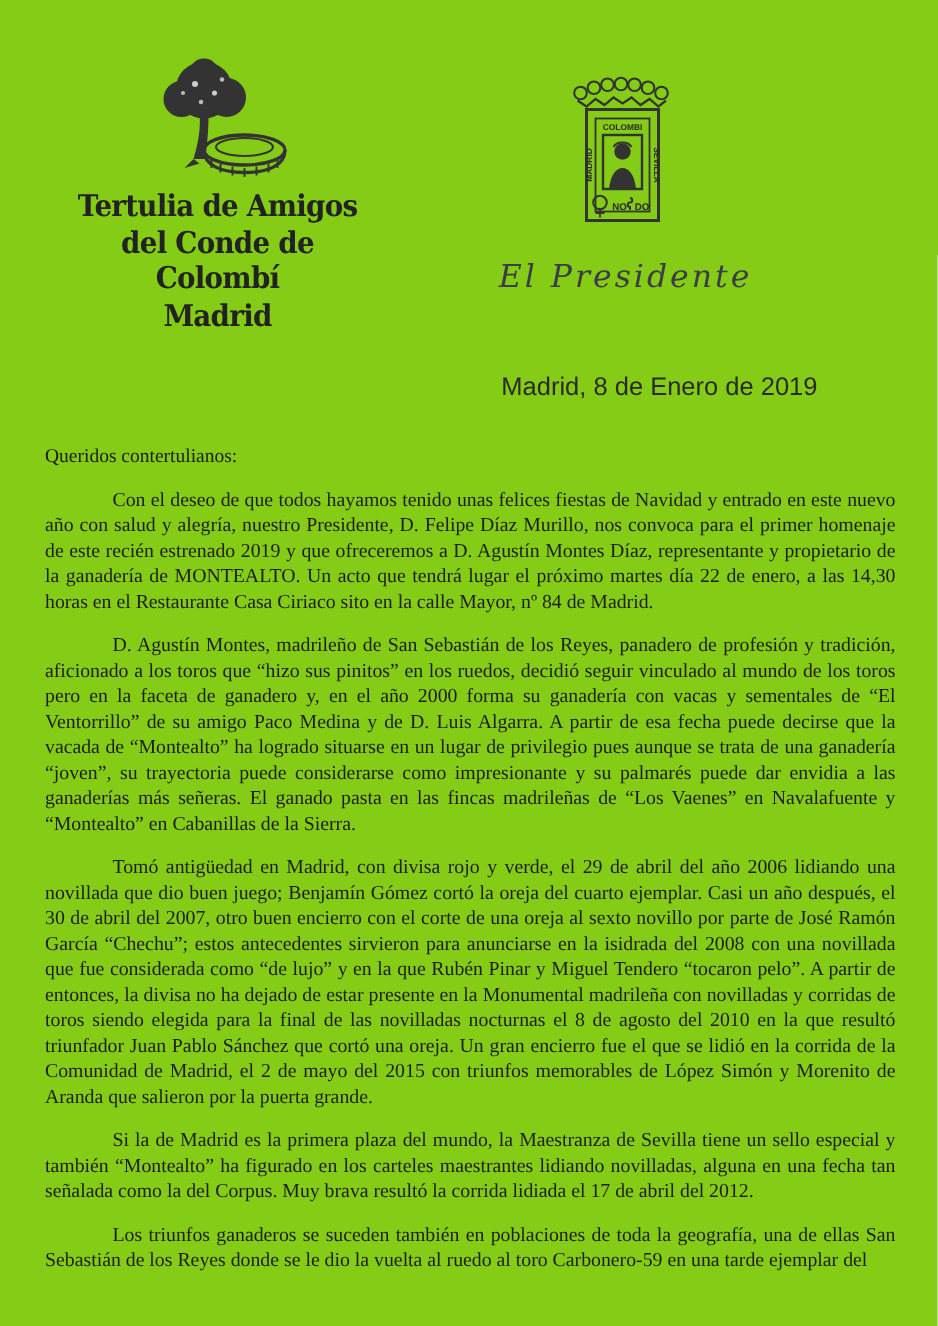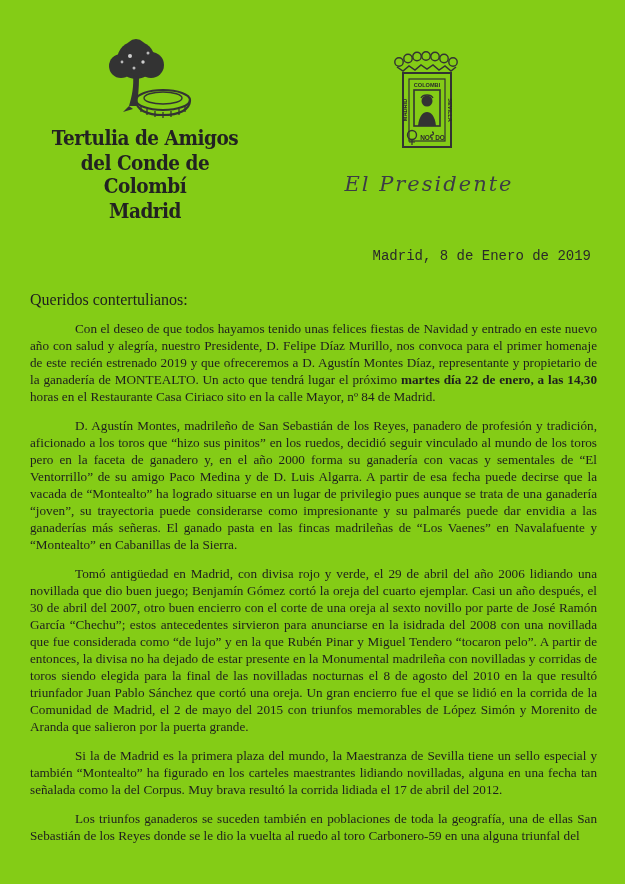--- a/index.html
+++ b/index.html
@@ -20,52 +20,52 @@
   .org-name{
     margin-top:2px;
     font-family:"DejaVu Serif",serif;
     font-weight:bold;
     font-size:18.5px;
     line-height:1.22;
     letter-spacing:-0.5px;
     color:#222;
     transform:scaleY(1.08);
   }
-  .president-block{position:absolute;left:344px;top:50px;width:170px;text-align:center;}
+  .president-block{position:absolute;left:332px;top:50px;width:170px;text-align:center;}
   .crest{display:block;margin:0 auto;}
   .president-label{
     margin-top:10px;
     font-family:"DejaVu Serif",serif;
     font-style:italic;
     font-size:21px;
     letter-spacing:2px;
     color:#3c3c46;
   }
   
   .dateline{
     text-align:right;
-    padding-right:34px;
-    font-family:Liberation Mono, monospace;
-    font-size:14px;
+    padding-right:80px;
+    font-family:Liberation Sans, sans-serif;
+    font-size:17px;
     color:#2a2a2a;
   }
   .salutation{
     margin:27px 28px 0 30px;
-    font-size:16px;
+    font-size:13px;
     line-height:17px;
   }
   .letter-body{margin:0 28px 0 30px;}
   .letter-body p{
     margin:12px 0 0 0;
     text-align:justify;
     text-indent:45px;
     font-size:13.2px;
     line-height:17px;
   }
-  .seg-b{font-weight:bold;}
+  .seg-b{font-weight:normal;}
   .seg-i{}
   .ink{fill:#333;}
   .ink-line{stroke:#333;fill:none;}
   svg text{font-family:"Liberation Sans",sans-serif;fill:#2b2b2b;}
 </style>
 </head>
 <body>
 
 <div class="page">
 
@@ -136,16 +136,16 @@
 
   <div class="dateline">Madrid, 8 de Enero de 2019</div>
 
   <div class="salutation">Queridos contertulianos:</div>
 
   <div class="letter-body">
       <p><span>Con el deseo de que todos hayamos tenido unas felices fiestas de Navidad y entrado en este nuevo año con salud y alegría, nuestro Presidente, D. Felipe Díaz Murillo, nos convoca para el primer homenaje de este recién estrenado 2019 y que ofreceremos a D. Agustín Montes Díaz, representante y propietario de la ganadería de </span><span class="seg-i">MONTEALTO</span><span>. Un acto que tendrá lugar el próximo </span><span class="seg-b">martes día 22 de enero, a las 14,30</span><span> horas en el Restaurante Casa Ciriaco sito en la calle Mayor, nº 84 de Madrid.</span></p>
       <p><span>D. Agustín Montes, madrileño de San Sebastián de los Reyes, panadero de profesión y tradición, aficionado a los toros que “hizo sus pinitos” en los ruedos, decidió seguir vinculado al mundo de los toros pero en la faceta de ganadero y, en el año 2000 forma su ganadería con vacas y sementales de “El Ventorrillo” de su amigo Paco Medina y de D. Luis Algarra. A partir de esa fecha puede decirse que la vacada de “Montealto” ha logrado situarse en un lugar de privilegio pues aunque se trata de una ganadería “joven”, su trayectoria puede considerarse como impresionante y su palmarés puede dar envidia a las ganaderías más señeras. El ganado pasta en las fincas madrileñas de “Los Vaenes” en Navalafuente y “Montealto” en Cabanillas de la Sierra.</span></p>
       <p><span>Tomó antigüedad en Madrid, con divisa rojo y verde, el 29 de abril del año 2006 lidiando una novillada que dio buen juego; Benjamín Gómez cortó la oreja del cuarto ejemplar. Casi un año después, el 30 de abril del 2007, otro buen encierro con el corte de una oreja al sexto novillo por parte de José Ramón García “Chechu”; estos antecedentes sirvieron para anunciarse en la isidrada del 2008 con una novillada que fue considerada como “de lujo” y en la que Rubén Pinar y Miguel Tendero “tocaron pelo”.  A partir de entonces, la divisa no ha dejado de estar presente en la Monumental madrileña con novilladas y corridas de toros siendo elegida para la final de las novilladas nocturnas el 8 de agosto del 2010 en la que resultó triunfador Juan Pablo Sánchez que cortó una oreja. Un gran encierro fue el que se lidió en la corrida de la Comunidad de Madrid, el 2 de mayo del 2015 con triunfos memorables de López Simón y Morenito de Aranda que salieron por la puerta grande.</span></p>
       <p><span>Si la de Madrid es la primera plaza del mundo, la Maestranza de Sevilla tiene un sello especial y también “Montealto” ha figurado en los carteles maestrantes lidiando novilladas, alguna en una fecha tan señalada como la del Corpus. Muy brava resultó la corrida lidiada el 17 de abril del 2012.</span></p>
-      <p><span>Los triunfos ganaderos se suceden también en poblaciones de toda la geografía, una de ellas San Sebastián de los Reyes donde se le dio la vuelta al ruedo al toro </span><span class="seg-i">Carbonero-59</span><span> en una alguna triunfal del</span></p>
+      <p><span>Los triunfos ganaderos se suceden también en poblaciones de toda la geografía, una de ellas San Sebastián de los Reyes donde se le dio la vuelta al ruedo al toro </span><span class="seg-i">Carbonero-59</span><span> en una tarde ejemplar del</span></p>
     </div>
 
 </div>
 
 </body></html>

